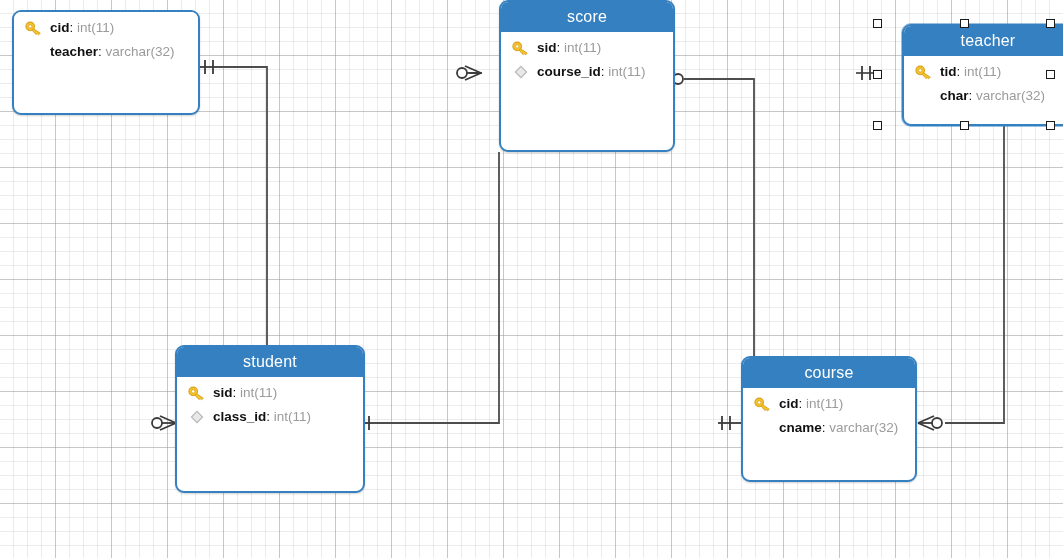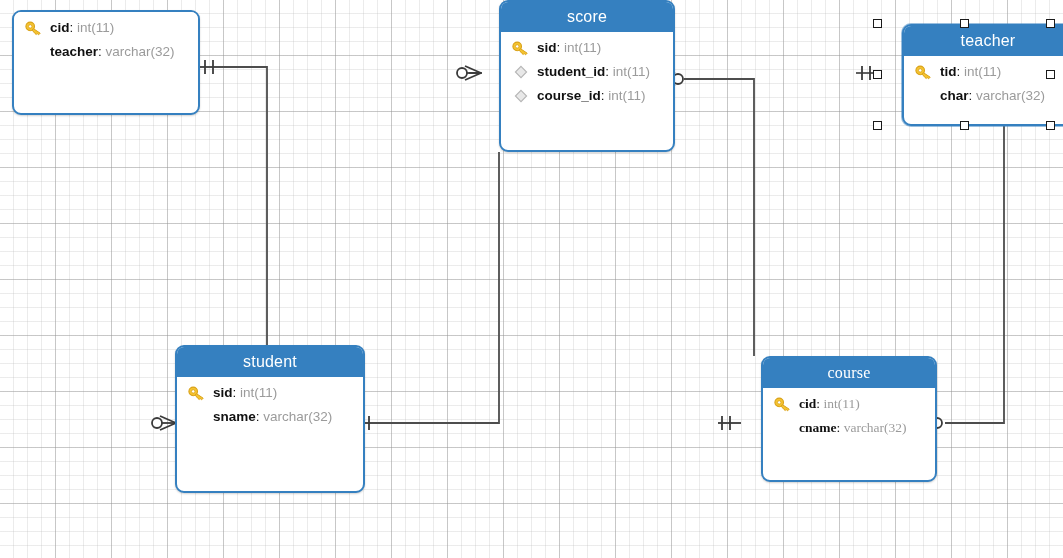--- a/index.html
+++ b/index.html
@@ -174,28 +174,20 @@
           </svg>
         </span>
         <span class="fname">sid</span><span>: </span><span class="ftype">int(11)</span>
       </div>
       <div class="row">
         <span class="icon">
           <svg width="14" height="14" viewBox="0 0 14 14">
             <path d="M7 1.4 L12.6 7 L7 12.6 L1.4 7 Z" fill="#e8e8e8" stroke="#b5b5b5" stroke-width="1.1"></path>
           </svg>
         </span>
-        <span class="fname">student_id</span><span>: </span><span class="ftype">int(11)</span>
-      </div>
-      <div class="row">
-        <span class="icon">
-          <svg width="14" height="14" viewBox="0 0 14 14">
-            <path d="M7 1.4 L12.6 7 L7 12.6 L1.4 7 Z" fill="#e8e8e8" stroke="#b5b5b5" stroke-width="1.1"></path>
-          </svg>
-        </span>
         <span class="fname">course_id</span><span>: </span><span class="ftype">int(11)</span>
       </div>
     </div>
   </div>
 
   <div class="tbl selected" style="left:878px;top:24px;width:172px;height:102px;margin-left:24px;">
     <div class="hdr">teacher</div>
     <div class="body">
       <div class="row">
         <span class="icon">
@@ -229,26 +221,31 @@
         <span class="icon">
           <svg width="18" height="15" viewBox="0 0 18 15">
             <circle cx="5.2" cy="5.4" r="4.3" fill="#f5c330" stroke="#d9a21a" stroke-width="1.1"></circle>
             <circle cx="5.2" cy="5.4" r="1.7" fill="#ffffff" stroke="#d9a21a" stroke-width="0.8"></circle>
             <path d="M8.3 7.6 L15.2 12.2 L13.6 13.8 L12.2 12.6 L11.3 13.5 L9.9 12.4 L7.2 9.2 Z" fill="#f5c330" stroke="#d9a21a" stroke-width="1"></path>
           </svg>
         </span>
         <span class="fname">sid</span><span>: </span><span class="ftype">int(11)</span>
       </div>
       <div class="row">
-        <span class="fname">sname</span><span>: </span><span class="ftype">varchar(32)</span>
-      </div>
-    </div>
-  </div>
-
-  <div class="tbl" style="left:761px;top:356px;width:176px;height:126px;font-family:Liberation Serif, serif;">
+        <span class="icon">
+          <svg width="14" height="14" viewBox="0 0 14 14">
+            <path d="M7 1.4 L12.6 7 L7 12.6 L1.4 7 Z" fill="#e8e8e8" stroke="#b5b5b5" stroke-width="1.1"></path>
+          </svg>
+        </span>
+        <span class="fname">class_id</span><span>: </span><span class="ftype">int(11)</span>
+      </div>
+    </div>
+  </div>
+
+  <div class="tbl" style="left:741px;top:356px;width:176px;height:126px;">
     <div class="hdr">course</div>
     <div class="body">
       <div class="row">
         <span class="icon">
           <svg width="18" height="15" viewBox="0 0 18 15">
             <circle cx="5.2" cy="5.4" r="4.3" fill="#f5c330" stroke="#d9a21a" stroke-width="1.1"></circle>
             <circle cx="5.2" cy="5.4" r="1.7" fill="#ffffff" stroke="#d9a21a" stroke-width="0.8"></circle>
             <path d="M8.3 7.6 L15.2 12.2 L13.6 13.8 L12.2 12.6 L11.3 13.5 L9.9 12.4 L7.2 9.2 Z" fill="#f5c330" stroke="#d9a21a" stroke-width="1"></path>
           </svg>
         </span>

